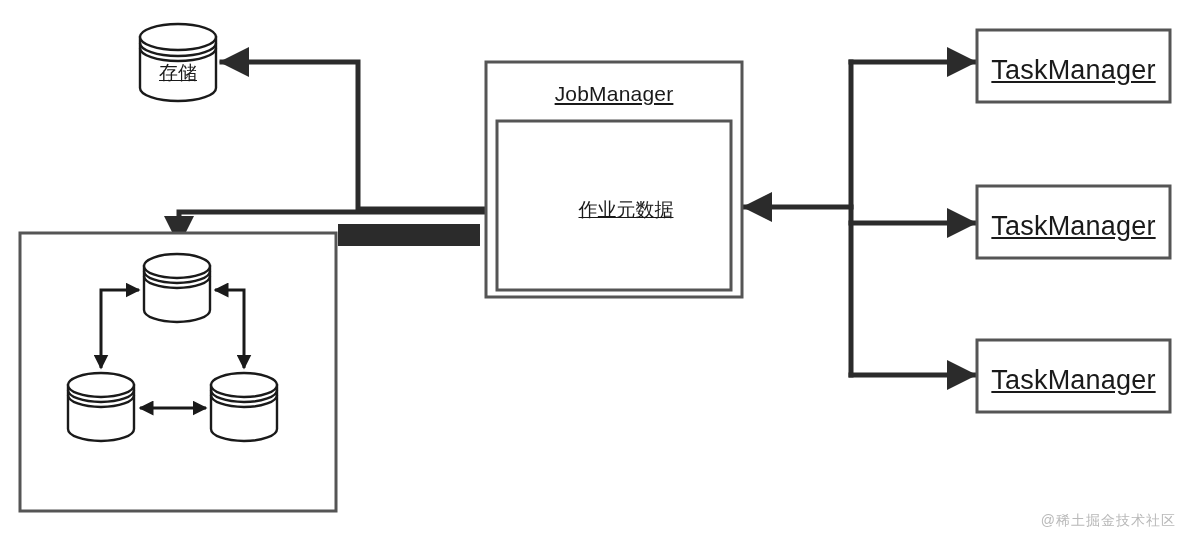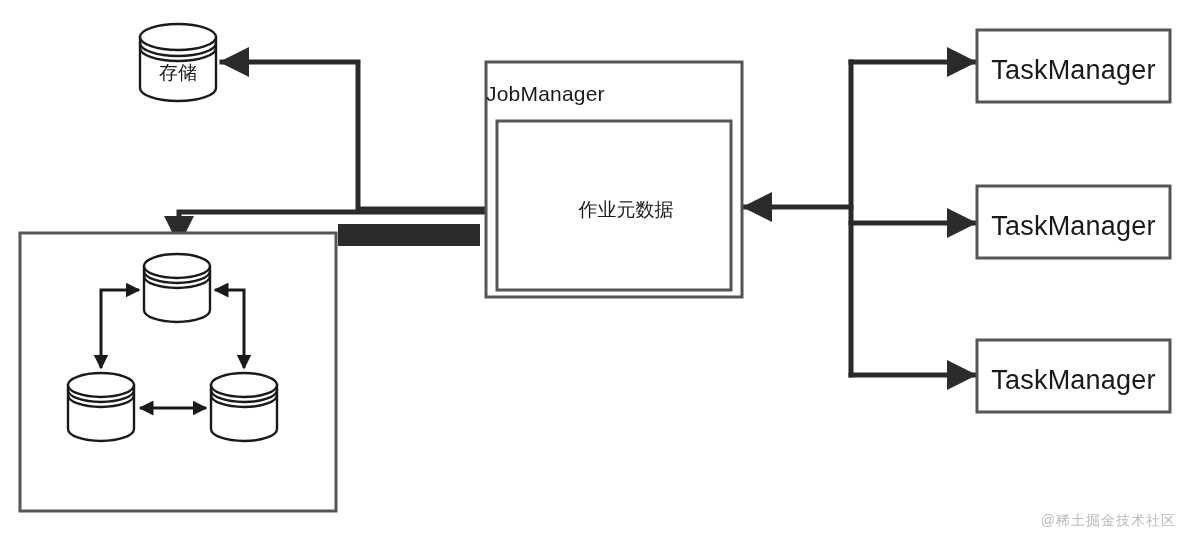--- a/index.html
+++ b/index.html
@@ -24,20 +24,21 @@
     left: 0;
     top: 0;
     width: 1190px;
     height: 536px;
   }
   .node-label {
     position: absolute;
     color: #1a1a1a;
     white-space: nowrap;
     pointer-events: none;
+    text-decoration: underline;
   }
   .tm-label {
     font-size: 27px;
     letter-spacing: 0.2px;
   }
   .jm-label {
     font-size: 21px;
     letter-spacing: 0.2px;
   }
   .meta-label {
@@ -136,21 +137,21 @@
 
     <rect x="977" y="30" width="193" height="72" fill="#ffffff" stroke="#555555" stroke-width="3"></rect>
     <rect x="977" y="186" width="193" height="72" fill="#ffffff" stroke="#555555" stroke-width="3"></rect>
     <rect x="977" y="340" width="193" height="72" fill="#ffffff" stroke="#555555" stroke-width="3"></rect>
   </svg>
 
   <div class="redaction" style="left:338px; top:224px; width:142px; height:22px;"></div>
 
   <div class="node-label store-label" style="left:140px; top:60px; width:76px; text-align:center;">存储</div>
 
-  <div class="node-label jm-label" style="left:486px; top:82px; width:256px; text-align:left;">JobManager</div>
+  <div class="node-label jm-label" style="left:486px; top:82px; width:256px; text-align:center;">JobManager</div>
 
   <div class="node-label meta-label" style="left:497px; top:197px; width:258px; text-align:center;">作业元数据</div>
 
   <div class="node-label tm-label" style="left:977px; top:55px; width:193px; text-align:center;">TaskManager</div>
 
   <div class="node-label tm-label" style="left:977px; top:211px; width:193px; text-align:center;">TaskManager</div>
 
   <div class="node-label tm-label" style="left:977px; top:365px; width:193px; text-align:center;">TaskManager</div>
 
   <div class="watermark">@稀土掘金技术社区</div>

